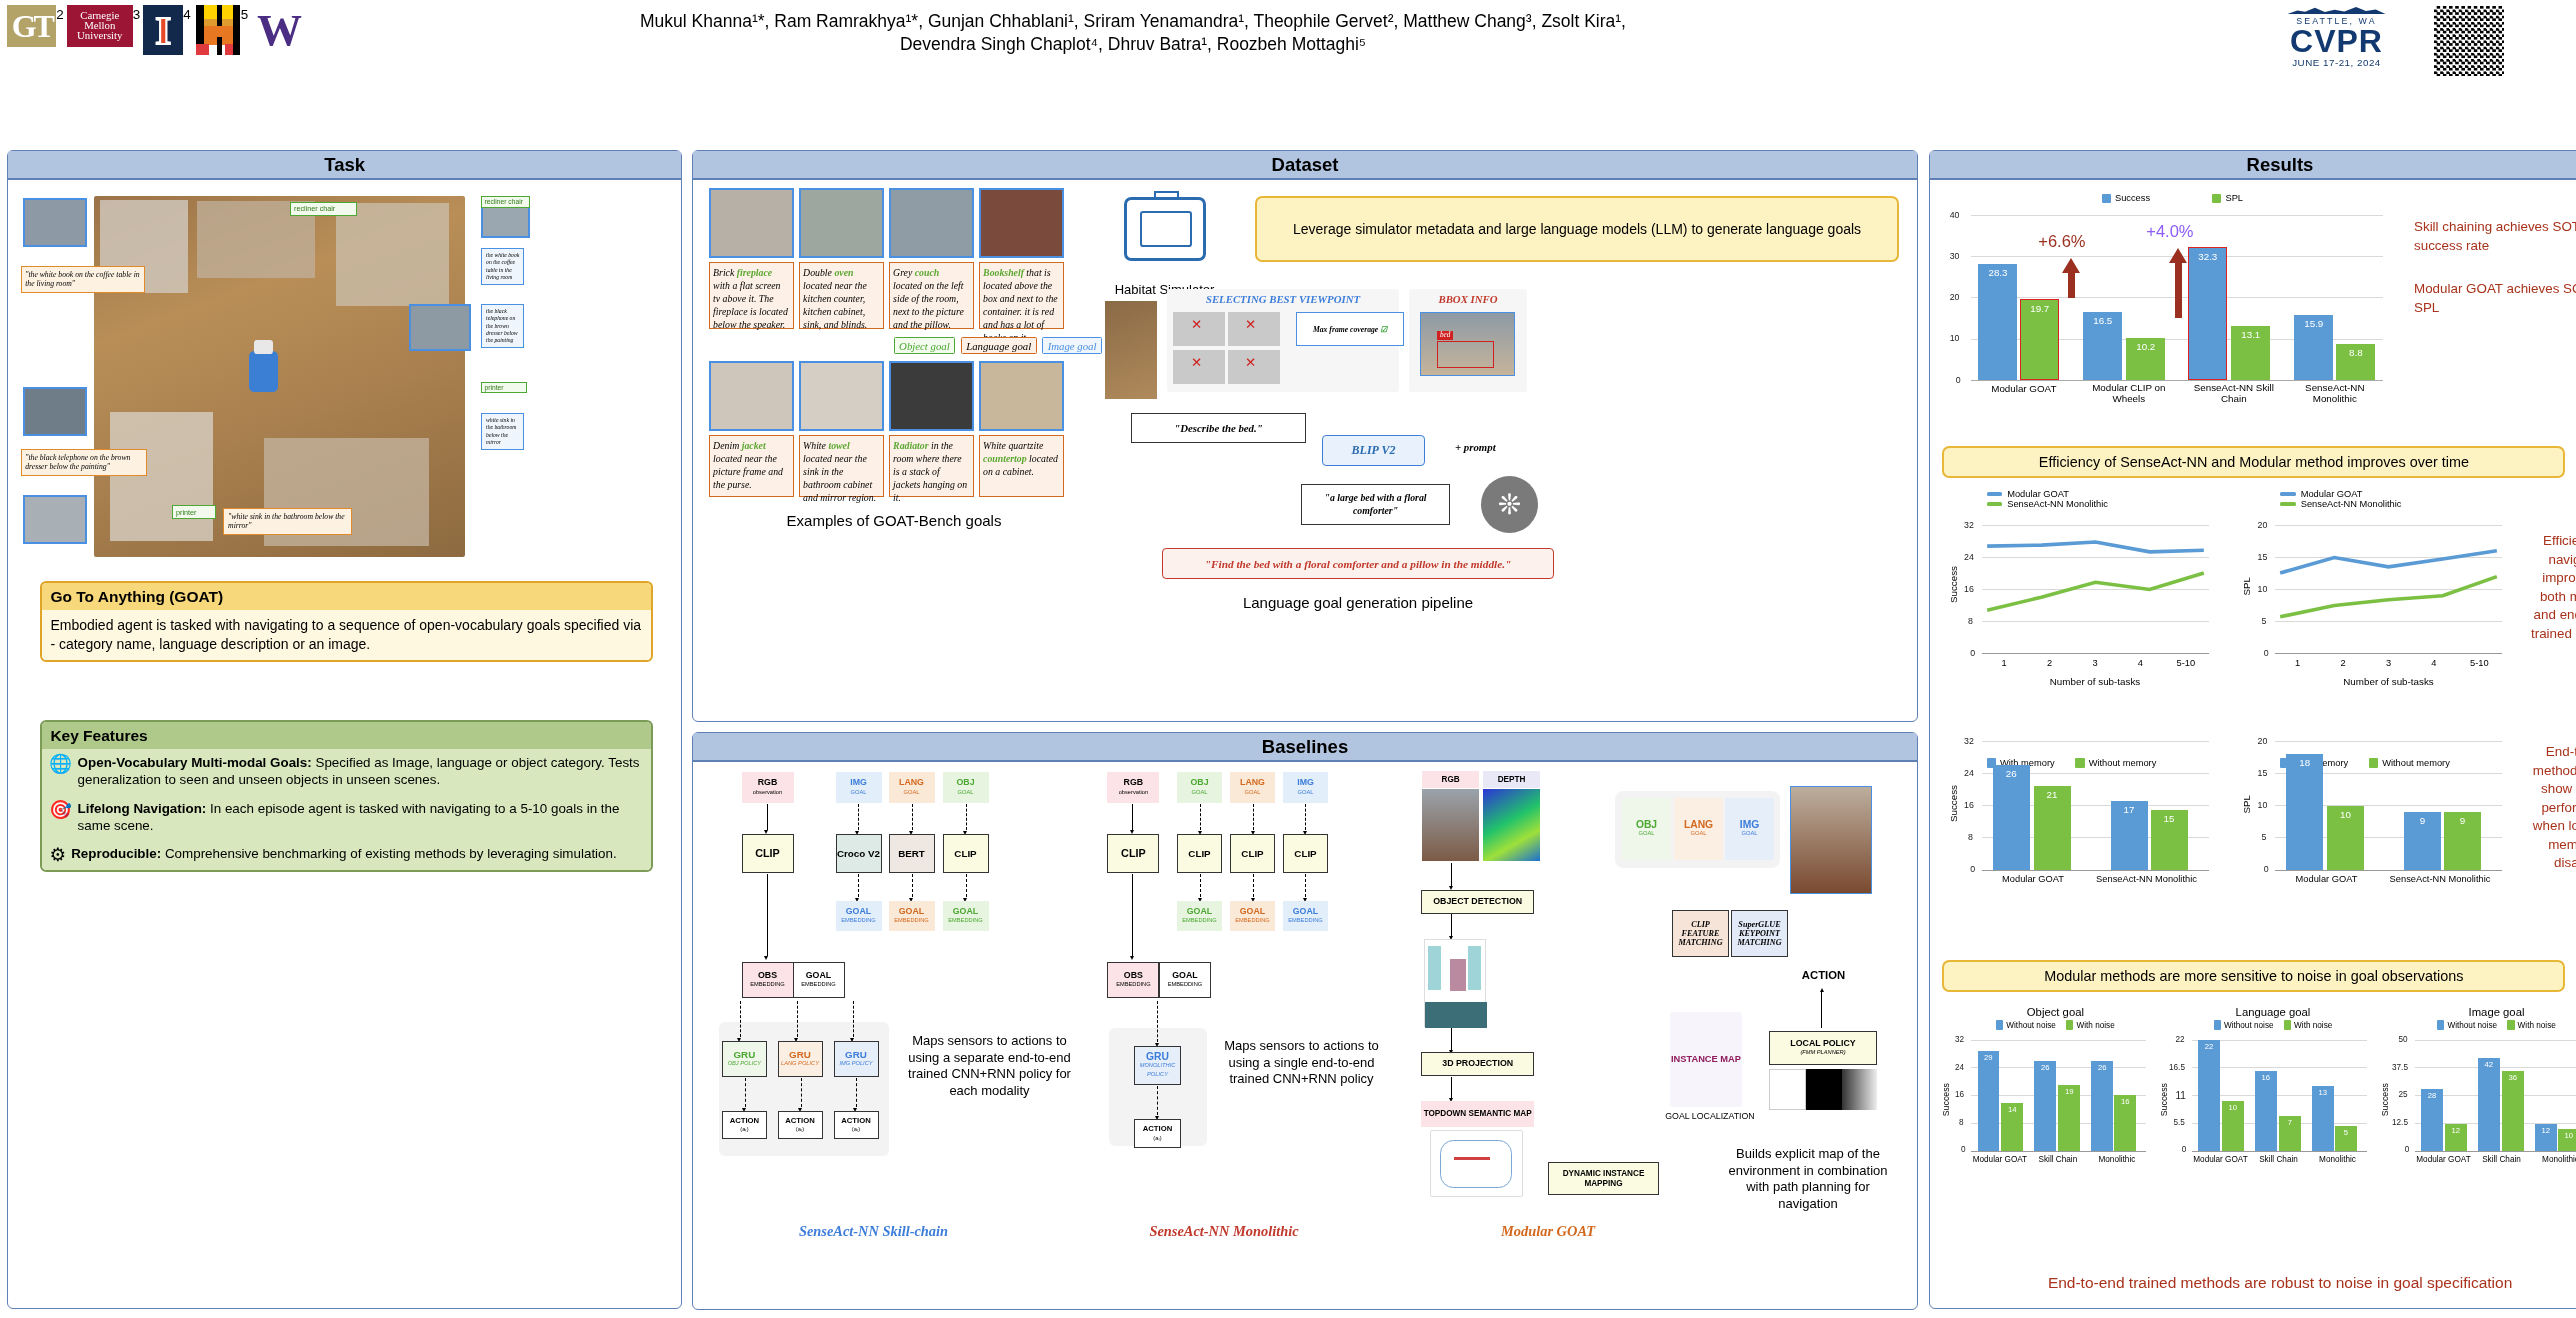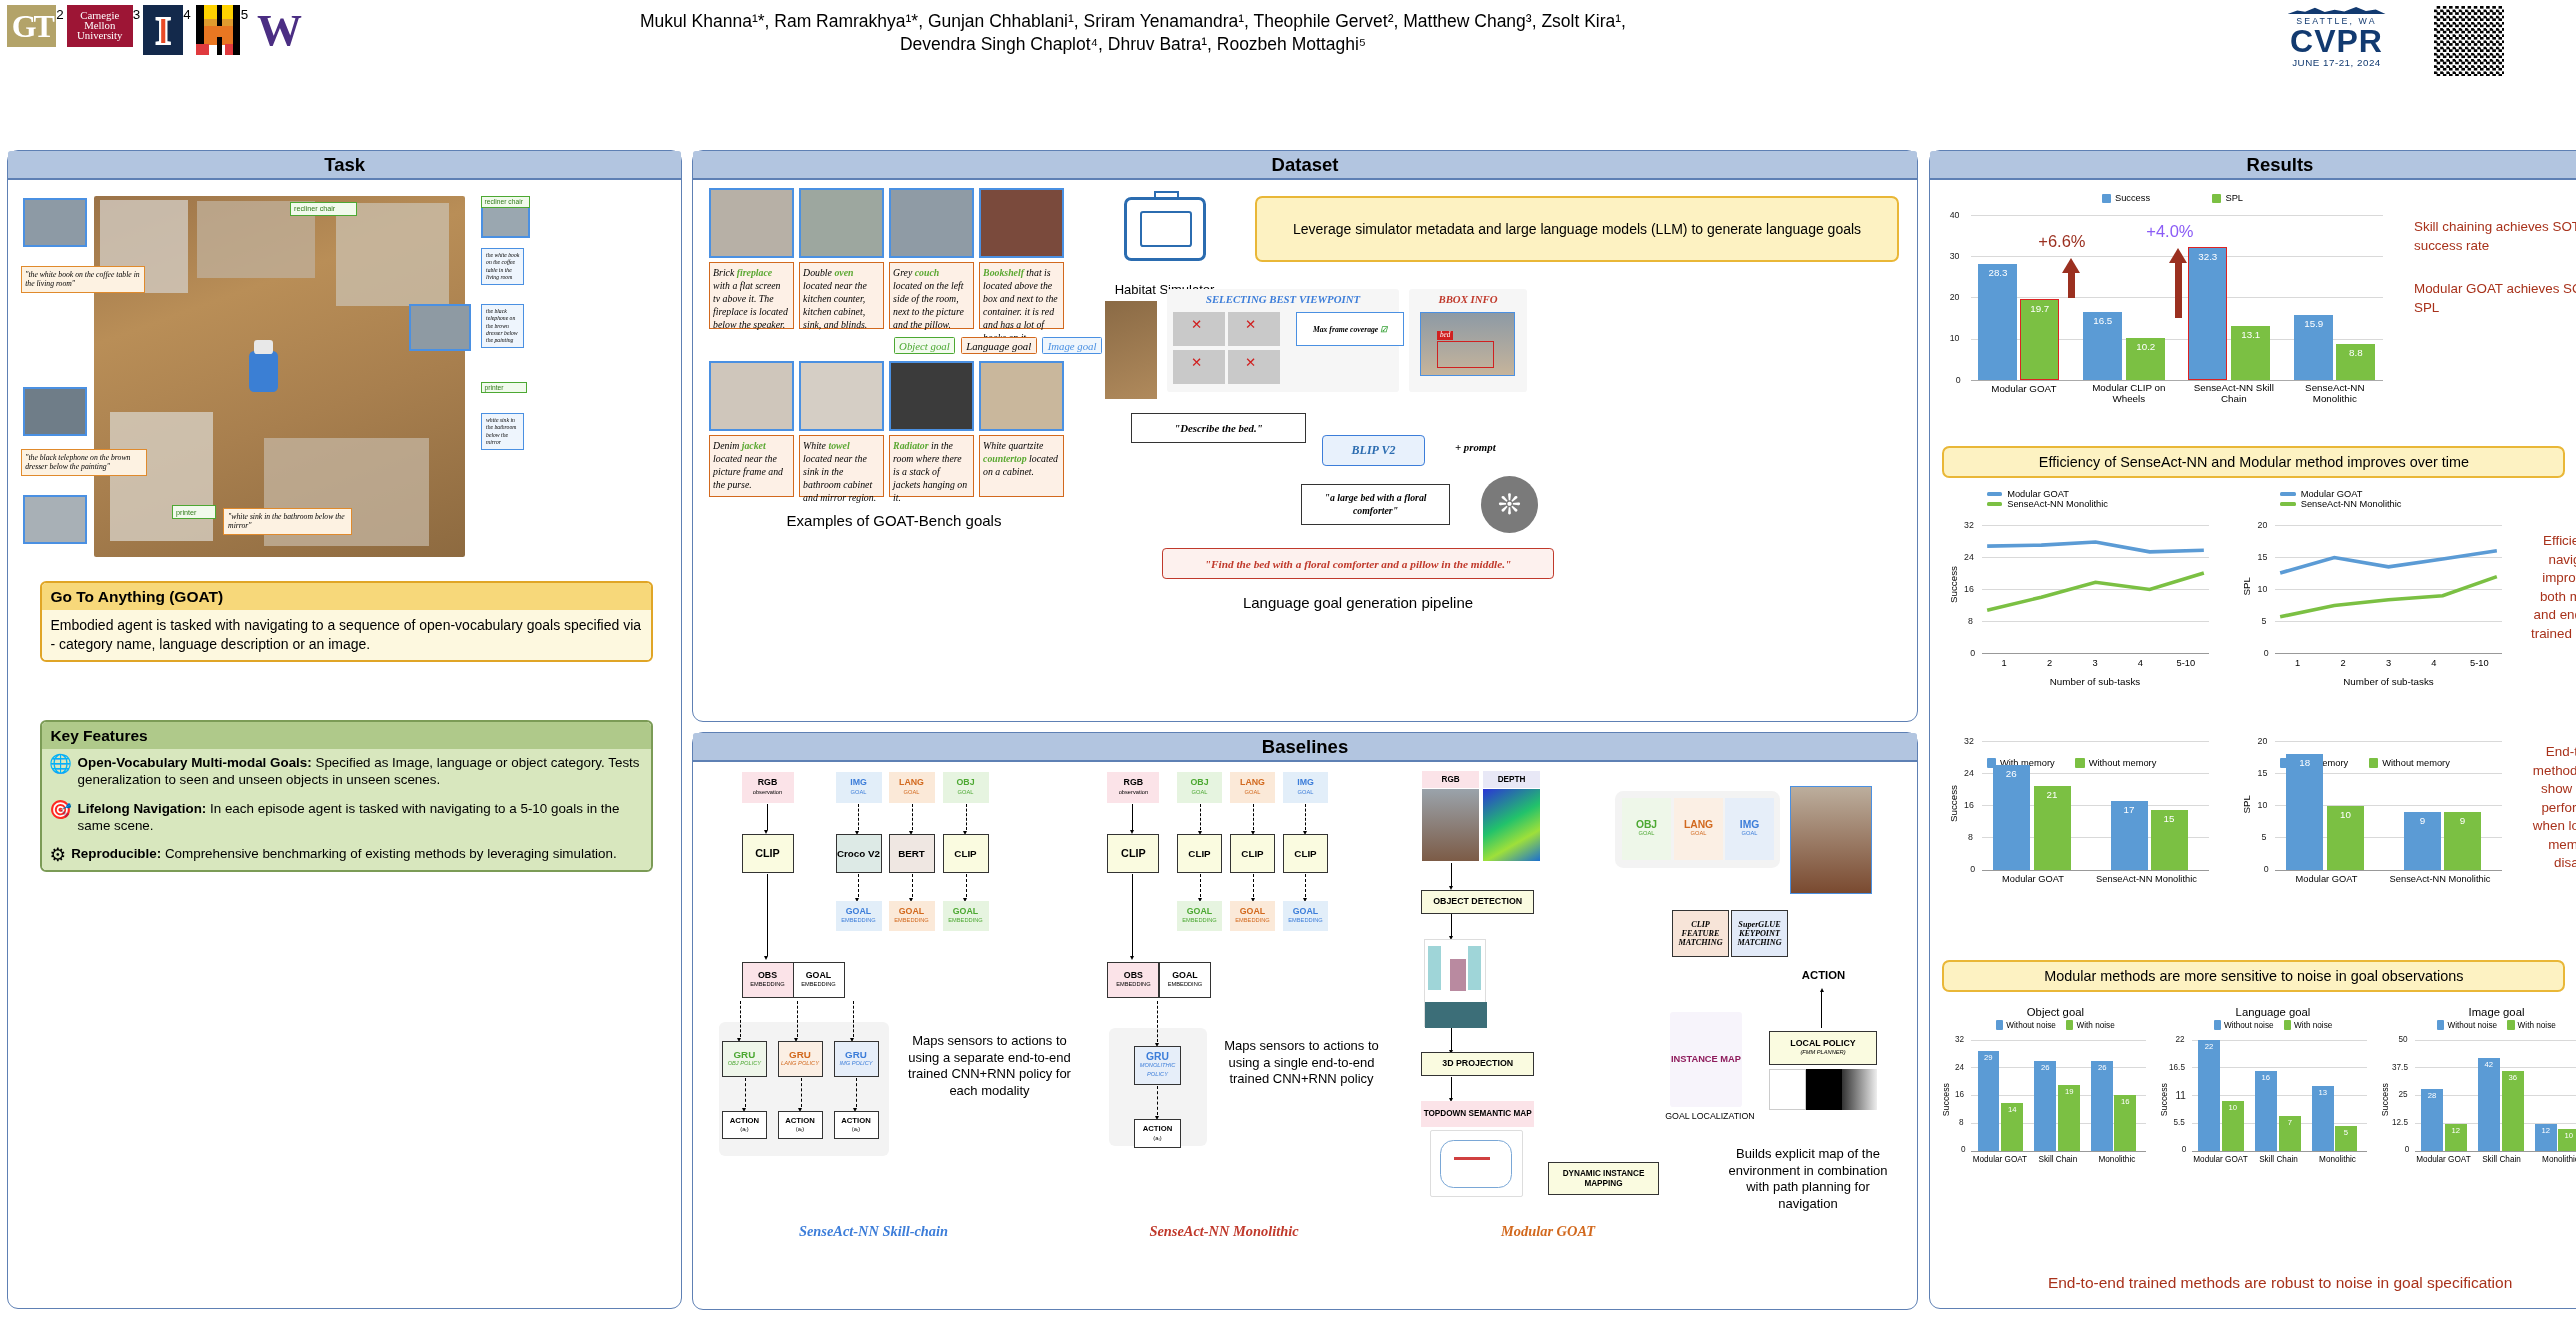--- a/index.html
+++ b/index.html
@@ -27,21 +27,21 @@
   .ptitle { font-size:31px; font-weight:bold; color:#000; line-height:34px; }
   .pauthors { font-size:17.5px; color:#000; line-height:23px; margin-top:7.2px;}
   .cvprbox { position:absolute; left:2262px; top:6.2px; width:149px; height:62px; color:#0b2f63;
              display:flex; flex-direction:column; align-items:center; justify-content:center; }
   .cvprbox .cv-city { font-size:8.8px; letter-spacing:2.1px; color:#123a70; }
   .cvprbox .cv-main { font-size:32px; font-weight:bold; letter-spacing:1px; color:#123a70; line-height:31px;}
   .cvprbox .cv-date { font-size:9.8px; color:#123a70; letter-spacing:0.5px;}
   .qr { position:absolute; left:2431px; top:3.1px; width:76px; height:76px; background:
         repeating-conic-gradient(#000 0% 25%, #fff 0% 50%) 0 0/6.2px 6.2px; border:3.1px solid #fff; }
   
-  .panel { position:absolute; border:1.5px solid #5E80B4; border-radius:11px; background:#fff; }
+  .panel { position:absolute; border:1.5px solid #5E80B4; border-radius:6px; background:#fff; }
   .panel-head { background:#B2C5E0; border-bottom:2.1px solid #5E80B4; border-radius:2.6px 2.6px 0 0;
                 height:29px; display:flex; align-items:center; justify-content:center; }
   .panel-head h2 { font-size:18.5px; font-weight:bold; color:#000;}
   
   .callout { border-radius:6.2px; overflow:hidden; }
   .callout.yellow { border:2.1px solid #E0A526; }
   .callout.yellow .ch { background:#F7D87A; padding:4.6px 8.2px; font-size:15.5px; font-weight:bold; color:#000;}
   .callout.yellow .cb { background:#FDF8DF; padding:6.2px 8.2px; font-size:14px; color:#000; line-height:18.5px;}
   .callout.green { border:2.1px solid #7B9B56; }
   .callout.green .ch { background:#AFC98A; padding:4.6px 8.2px; font-size:15.5px; font-weight:bold; color:#000;}

